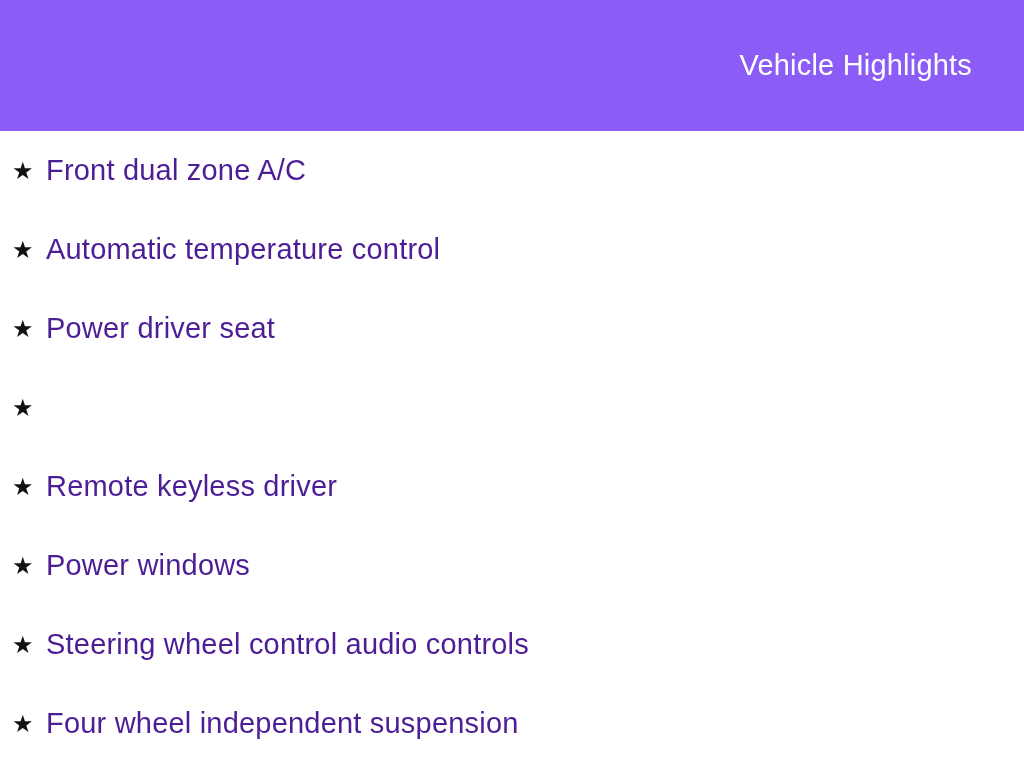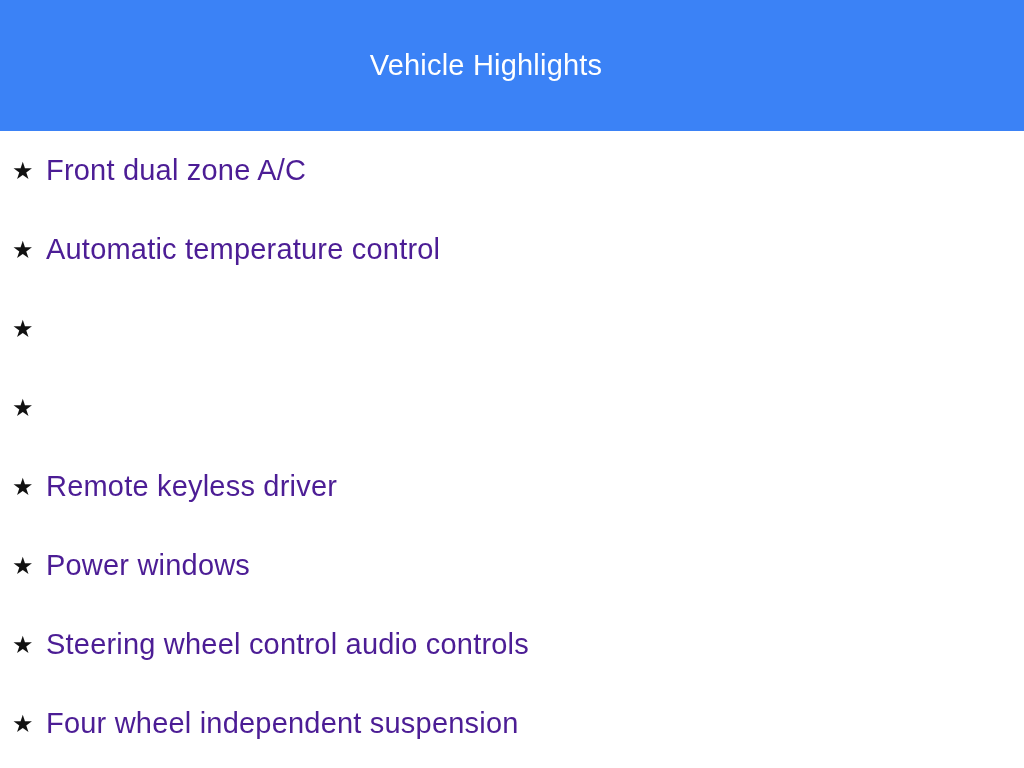--- a/index.html
+++ b/index.html
@@ -12,24 +12,24 @@
     position: relative;
     width: 1024px;
     height: 768px;
     background: #ffffff;
     overflow: hidden;
   }
   .header {
     box-sizing: border-box;
     width: 100%;
     height: 131px;
-    background: #3b82f6;
+    background: #8b5cf6;
     display: flex;
     align-items: center;
-    justify-content: center;
+    justify-content: flex-end;
     padding-right: 52px;
   }
   .header-title {
     color: #ffffff;
     font-size: 29px;
     line-height: 1;
     letter-spacing: 0.2px;
   }
   .feature-list {
     width: 100%;
@@ -72,20 +72,21 @@
       <span class="feature-label">Front dual zone A/C</span>
     </div>
 
     <div class="feature-item">
       <span class="star">★</span>
       <span class="feature-label">Automatic temperature control</span>
     </div>
 
     <div class="feature-item">
       <span class="star">★</span>
+      <span class="feature-label">Power driver seat</span>
     </div>
 
     <div class="feature-item">
       <span class="star">★</span>
     </div>
 
     <div class="feature-item">
       <span class="star">★</span>
       <span class="feature-label">Remote keyless driver</span>
     </div>

